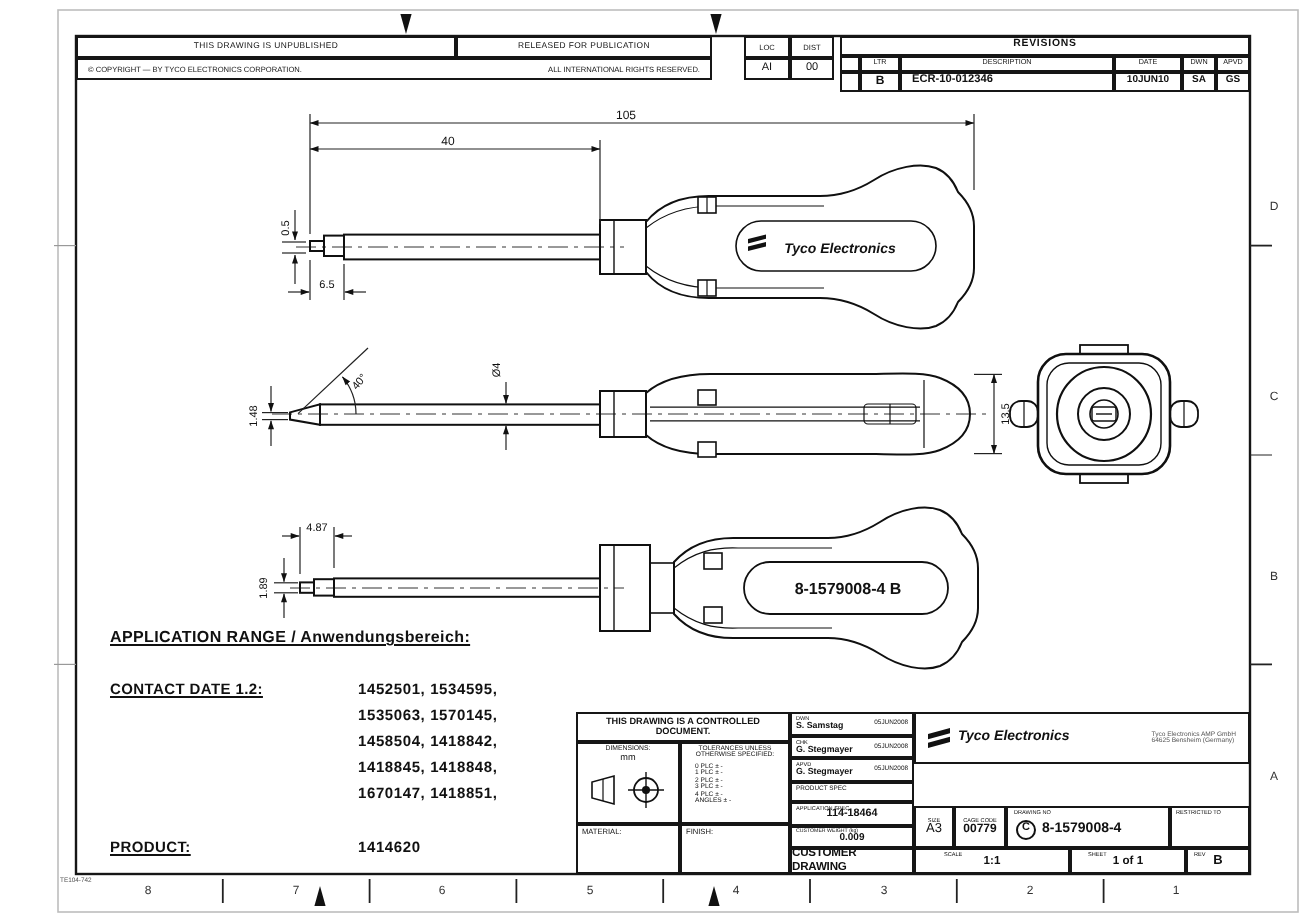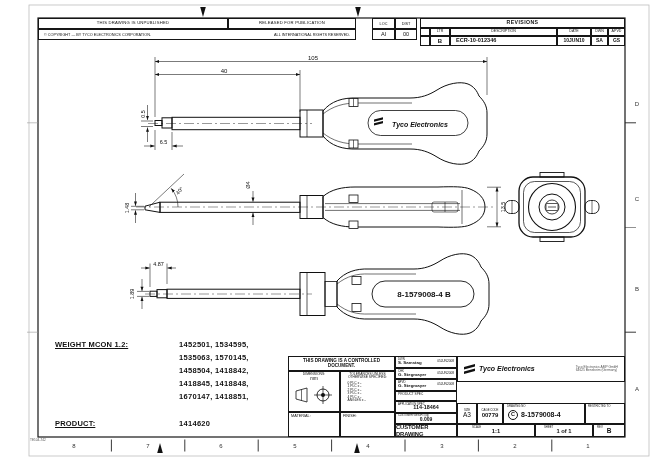--- a/index.html
+++ b/index.html
@@ -198,21 +198,22 @@
 <div class="cell" style="left:557px;top:27.5px;width:34px;height:8px;font-size:3.6px;">DATE</div>
 <div class="cell" style="left:591px;top:27.5px;width:17px;height:8px;font-size:3.6px;">DWN</div>
 <div class="cell" style="left:608px;top:27.5px;width:17px;height:8px;font-size:3.6px;">APVD</div>
 <div class="cell" style="left:420px;top:35.5px;width:10px;height:10.5px;"></div>
 <div class="cell b" style="left:430px;top:35.5px;width:20px;height:10.5px;font-size:6px;">B</div>
 <div class="cell" style="left:450px;top:35.5px;width:107px;height:10.5px;font-size:5.6px;justify-content:flex-start;padding-left:5px;font-weight:bold;">ECR-10-012346</div>
 <div class="cell b" style="left:557px;top:35.5px;width:34px;height:10.5px;font-size:5px;">10JUN10</div>
 <div class="cell b" style="left:591px;top:35.5px;width:17px;height:10.5px;font-size:5px;">SA</div>
 <div class="cell b" style="left:608px;top:35.5px;width:17px;height:10.5px;font-size:5px;">GS</div>
 
-<div class="applab" style="left:55px;top:340px;font-size:7.5px;">WEIGHT MCON 1.2:</div>
+<div class="applab" style="left:55px;top:314px;font-size:8px;">APPLICATION RANGE / Anwendungsbereich:</div>
+<div class="applab" style="left:55px;top:340px;font-size:7.5px;">CONTACT DATE 1.2:</div>
 <div class="appval" style="left:150px;top:340px;font-size:7.5px;">1452501, 1534595,</div>
 <div class="appval" style="left:150px;top:353px;font-size:7.5px;">1535063, 1570145,</div>
 <div class="appval" style="left:150px;top:366px;font-size:7.5px;">1458504, 1418842,</div>
 <div class="appval" style="left:150px;top:379px;font-size:7.5px;">1418845, 1418848,</div>
 <div class="appval" style="left:150px;top:392px;font-size:7.5px;">1670147, 1418851,</div>
 <div class="applab" style="left:55px;top:419px;font-size:7.5px;">PRODUCT:</div>
 <div class="appval" style="left:150px;top:419px;font-size:7.5px;">1414620</div>
 
 <div class="cell b" style="left:288px;top:356px;width:107px;height:15px;font-size:4.6px;padding:0 2px;text-align:center;">THIS DRAWING IS A CONTROLLED DOCUMENT.</div>
 

